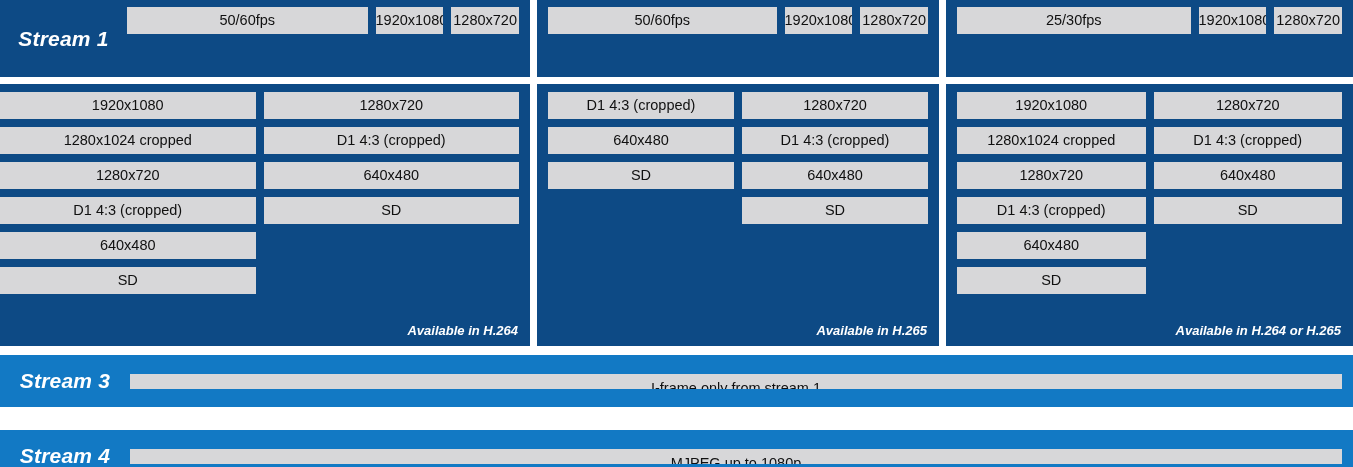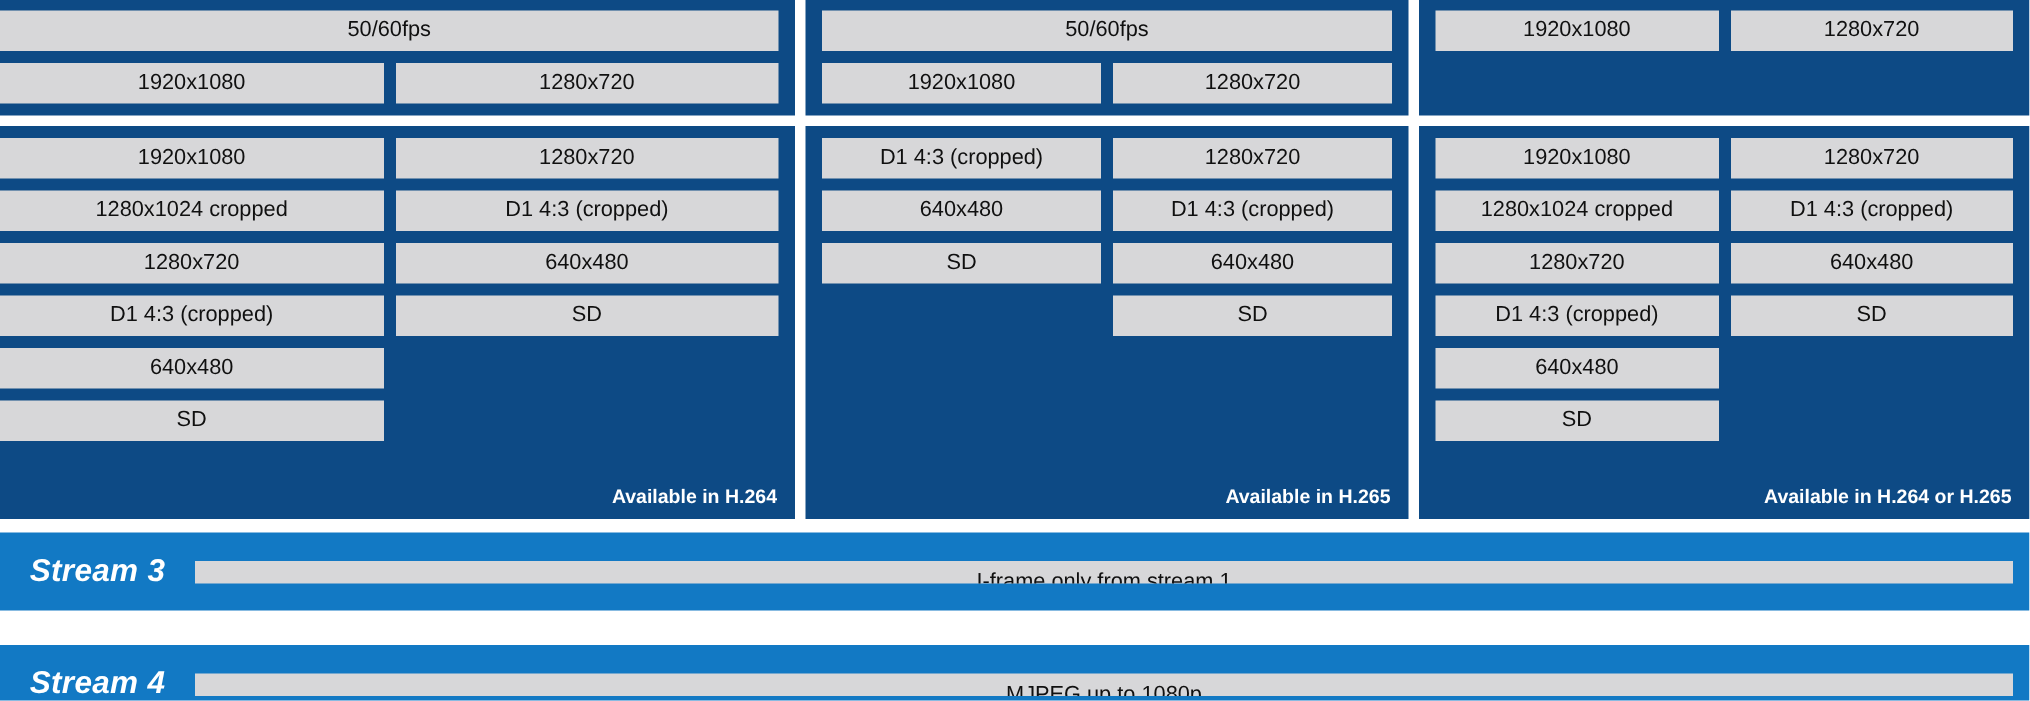--- a/index.html
+++ b/index.html
@@ -63,21 +63,21 @@
     height: 27px;
     line-height: 27px;
     text-align: center;
     white-space: nowrap;
     overflow: hidden;
   }
 
   
   .s1-wrap {
     display: flex;
-    flex-direction: column;
+    flex-direction: row;
     gap: 8px;
     padding: 7px 11px 7px 0;
   }
   .s1-fps { width: 100%; }
   .s1-res-row {
     display: flex;
     flex-direction: row;
     gap: 8px;
   }
   .s1-res-row .chip { flex: 1 1 0; }
@@ -94,20 +94,21 @@
     flex: 1 1 0;
     display: flex;
     flex-direction: column;
     gap: 8px;
   }
   .avail {
     position: absolute;
     right: 12px;
     bottom: 8px;
     color: #ffffff;
+    font-style: italic;
     font-weight: bold;
     font-size: 13px;
     white-space: nowrap;
     margin-left: 12px;
   }
 
   
   .sbar-wrap {
     display: flex;
     align-items: center;
@@ -134,20 +135,21 @@
 
   
   .label-spacer { flex: 0 0 auto; width: 11px; }
 </style>
 </head>
 <body>
 
 <div class="sheet">
 
   <div class="panel" id="stream1-col1">
+    <div class="stream-label w1">Stream 1</div>
     <div class="panel-body">
       <div class="s1-wrap">
         <div class="chip s1-fps">50/60fps</div>
         <div class="s1-res-row">
           <div class="chip">1920x1080</div>
           <div class="chip">1280x720</div>
         </div>
       </div>
     </div>
   </div>
@@ -162,20 +164,21 @@
           <div class="chip">1280x720</div>
         </div>
       </div>
     </div>
   </div>
 
   <div class="panel" id="stream1-col3">
     <div class="label-spacer"></div>
     <div class="panel-body">
       <div class="s1-wrap">
+        <div class="chip s1-fps">25/30fps</div>
         <div class="s1-res-row">
           <div class="chip">1920x1080</div>
           <div class="chip">1280x720</div>
         </div>
       </div>
     </div>
   </div>
 
   <div class="panel" id="stream2-col1">
     <div class="panel-body">

